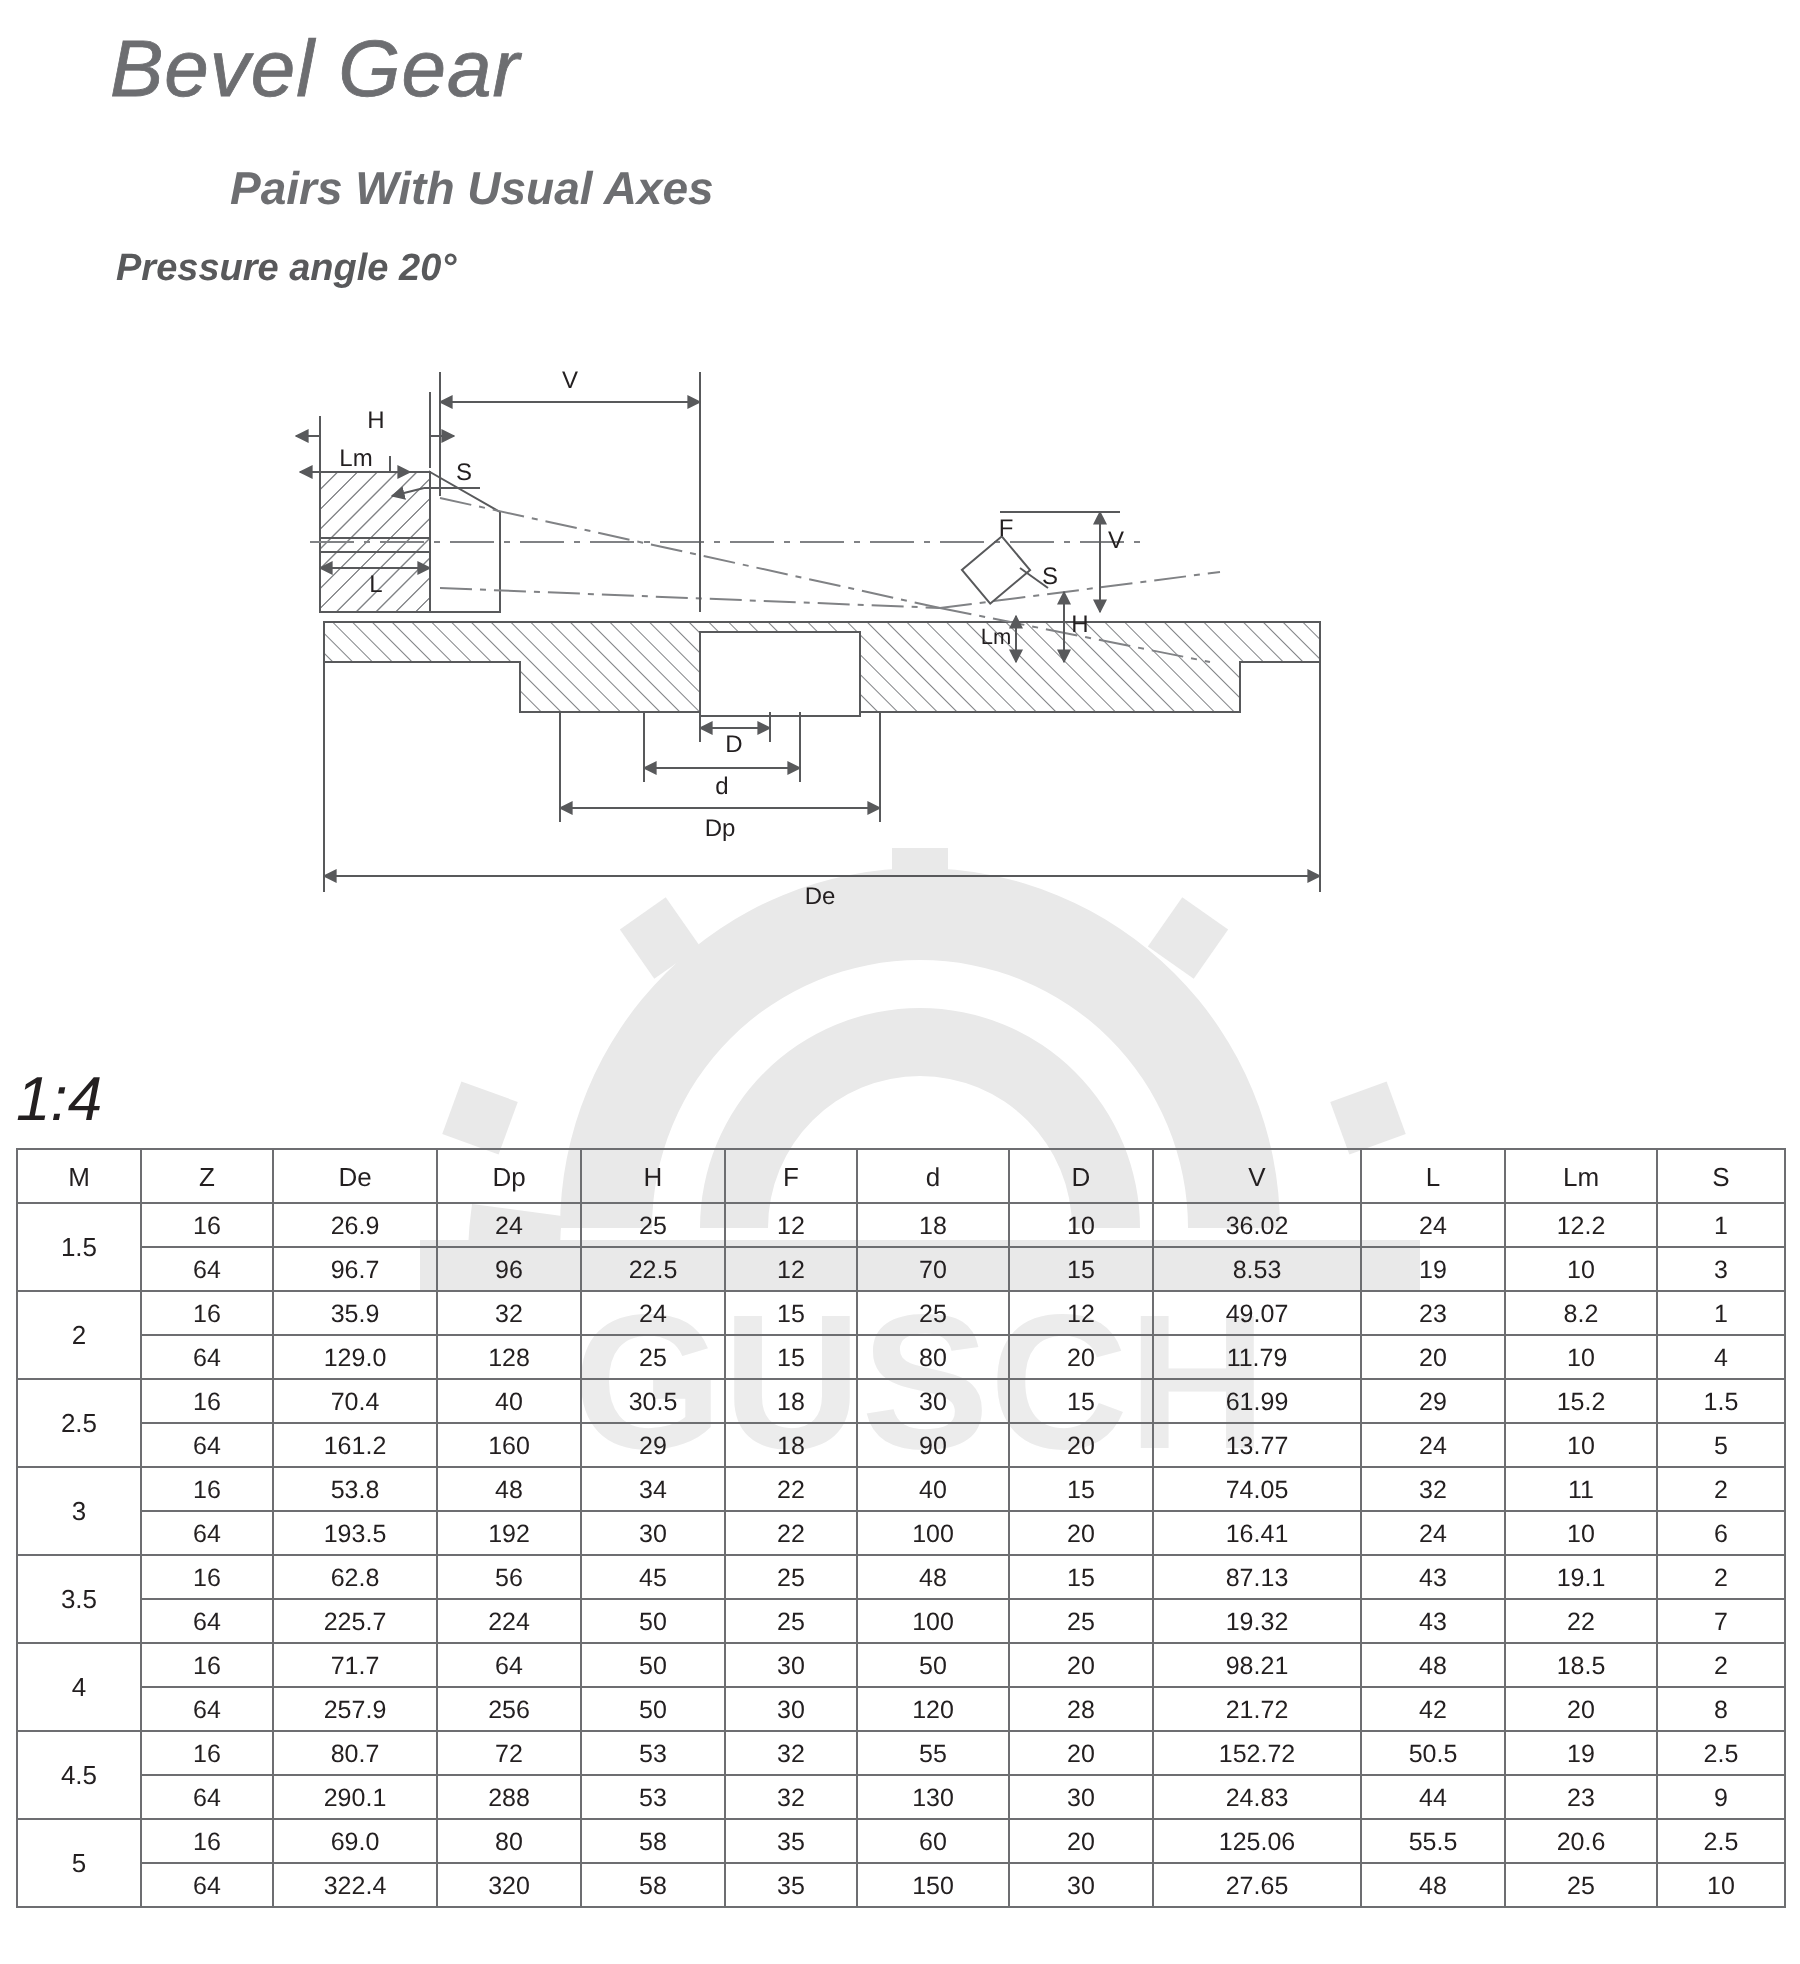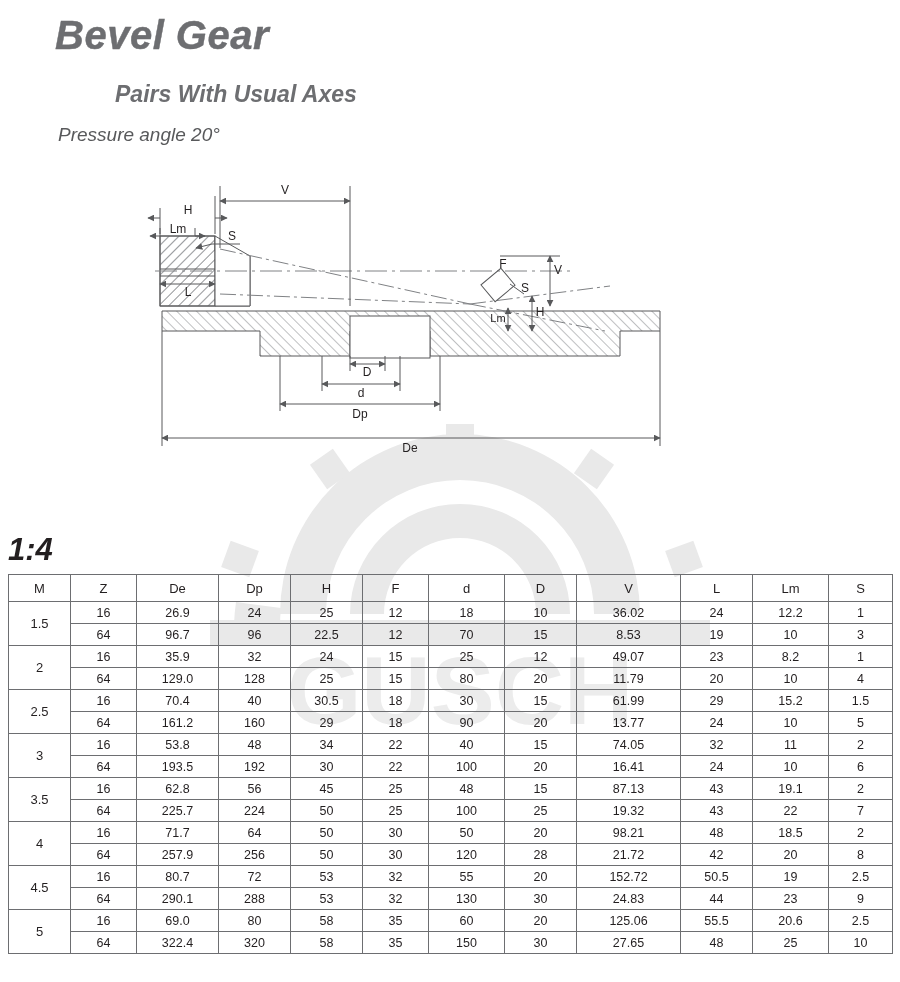--- a/index.html
+++ b/index.html
@@ -29,39 +29,39 @@
   }
 
   
   .header {
     position: relative;
     z-index: 2;
     padding: 14px 0 0 0;
   }
   .title-1 {
     font-size: 40px;
-    font-weight: bold;
+    font-weight: normal;
     font-style: italic;
     letter-spacing: 0.5px;
     color: #6d6e71;
     margin: 0 0 0 55px;
     line-height: 1.05;
     -webkit-text-stroke: 0.4px #6d6e71;
   }
   .title-2 {
     font-size: 23px;
     font-weight: bold;
     font-style: italic;
     color: #6d6e71;
     margin: 26px 0 0 115px;
     line-height: 1.05;
   }
   .subtitle {
     font-size: 19px;
-    font-weight: normal;
+    font-weight: bold;
     font-style: italic;
     color: #58595b;
     margin: 18px 0 0 58px;
   }
 
   
   .drawing {
     position: relative;
     z-index: 1;
     margin-top: 10px;
@@ -84,21 +84,21 @@
     height: 46px;
   }
   .type-label {
     font-size: 34px;
     font-weight: bold;
     color: #231f20;
     letter-spacing: 0.5px;
   }
   .ratio-label {
     font-size: 31px;
-    font-weight: bold;
+    font-weight: normal;
     font-style: italic;
     color: #231f20;
   }
 
   
   .table-wrap {
     position: relative;
     z-index: 2;
     padding: 0 8px;
     margin-top: 6px;

